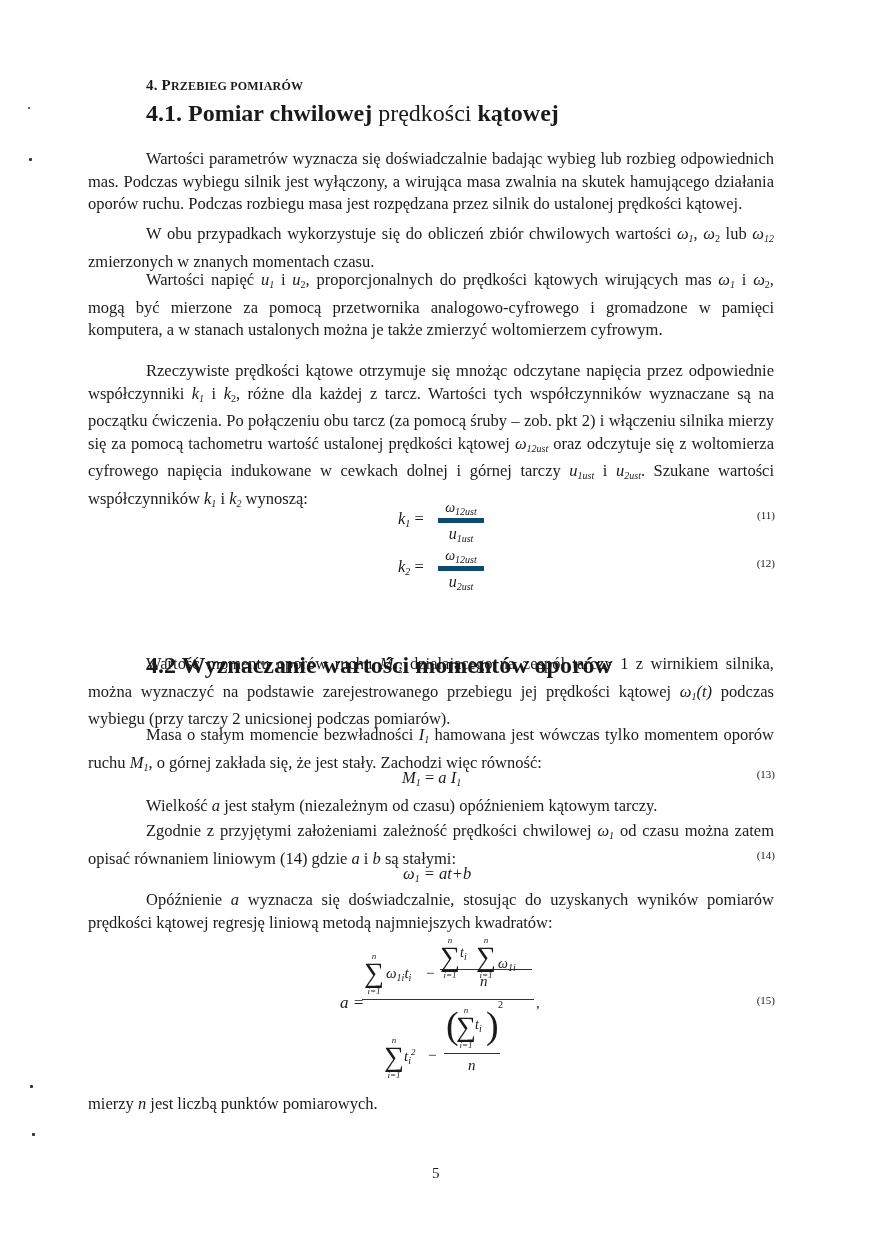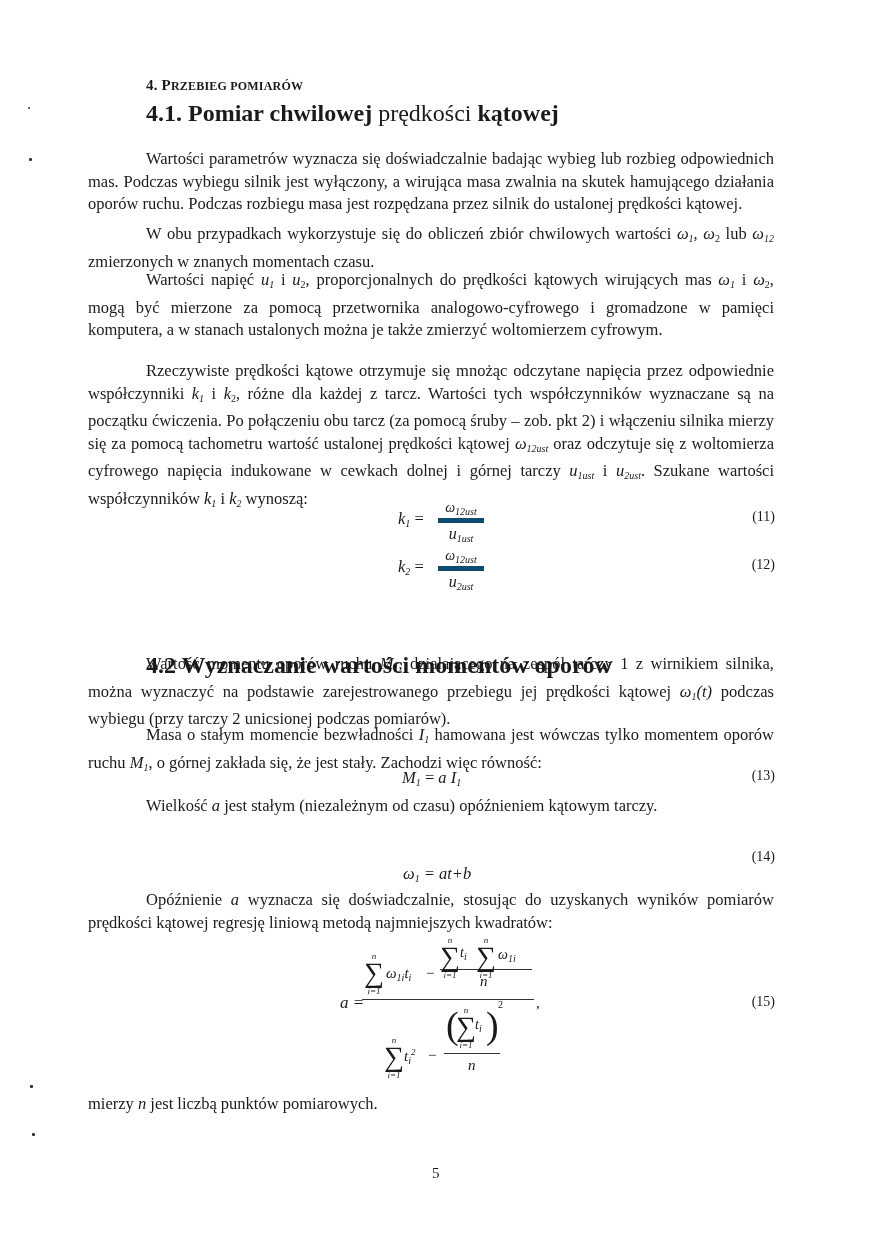--- a/index.html
+++ b/index.html
@@ -19,21 +19,21 @@
   .h2 .nb { font-weight: normal; }
   .p {
     position: absolute; left: 88px; width: 686px;
     font-size: 16.5px; line-height: 22.5px; text-align: justify;
     text-indent: 58px;
   }
   .p.noindent { text-indent: 0; }
   i { font-style: italic; }
   sub { font-size: 10px; vertical-align: -3px; }
   .eqline { position: absolute; font-size: 16.5px; }
-  .eqnum { position: absolute; right: 110px; font-size: 14px; }
+  .eqnum { position: absolute; right: 110px; font-size: 11px; }
   .frac { position: absolute; text-align: center; font-style: italic; }
   .frac .num { font-size: 14px; display: block; border-bottom: 5px solid #0c4a6e; padding: 0 2px 1px; }
   .frac .den { font-size: 16px; display: block; padding-top: 2px; }
   .sig { font-size: 28px; line-height: 24px; font-style: normal; }
   .lim { font-size: 9px; font-style: italic; display: block; text-align: center; line-height: 10px; }
   .dot { position: absolute; width: 3px; height: 3px; background: #333; border-radius: 1px; }
   .pagenum { position: absolute; left: 432px; top: 1165px; font-size: 15px; }
 </style>
 </head>
 <body>
@@ -97,20 +97,23 @@
 
   <div class="eqline" style="left:402px;top:768px;">
     <i>M</i><sub><i>1</i></sub><span> = </span><i>a</i><i> I</i><sub><i>1</i></sub>
   </div>
   <div class="eqnum" style="top:768px;">(13)</div>
 
   <div class="p" style="top:795px;">
     <span>Wielkość </span><i>a</i><span> jest stałym (niezależnym od czasu) opóźnieniem kątowym tarczy.</span>
   </div>
 
+  <div class="p" style="top:820px;">
+    <span>Zgodnie z przyjętymi założeniami zależność prędkości chwilowej </span><i>ω</i><sub><i>1</i></sub><span> od czasu można zatem opisać równaniem liniowym (14) gdzie </span><i>a</i><span> i </span><i>b</i><span> są stałymi:</span>
+  </div>
 
   <div class="eqline" style="left:403px;top:864px;font-style:italic;">
     <span>ω</span><sub>1</sub><span> = at+b</span>
   </div>
   <div class="eqnum" style="top:849px;">(14)</div>
 
   <div class="p" style="top:889px;">
     <span>Opóźnienie </span><i>a</i><span> wyznacza się doświadczalnie, stosując do uzyskanych wyników pomiarów prędkości kątowej regresję liniową metodą najmniejszych kwadratów:</span>
   </div>
 
@@ -122,21 +125,21 @@
         <span class="lim">n</span>
         <span class="sig">∑</span>
         <span class="lim">i=1</span>
       </span>
       <span style="position:absolute;left:20px;top:10px;font-size:14px;"><span>t</span><sub>i</sub></span>
       <span style="position:absolute;left:36px;top:0;">
         <span class="lim">n</span>
         <span class="sig">∑</span>
         <span class="lim">i=1</span>
       </span>
-      <span style="position:absolute;left:58px;top:12px;font-size:14px;"><span>ω</span><sub>1i</sub></span>
+      <span style="position:absolute;left:58px;top:21px;font-size:14px;"><span>ω</span><sub>1i</sub></span>
     </div>
 
     <span style="position:absolute;left:24px;top:16px;">
       <span class="lim">n</span>
       <span class="sig">∑</span>
       <span class="lim">i=1</span>
     </span>
     <span style="position:absolute;left:46px;top:30px;font-size:15px;"><span>ω</span><sub>1i</sub><span>t</span><sub>i</sub></span>
     <span style="position:absolute;left:86px;top:30px;font-size:15px;font-style:normal;">−</span>
     <span style="position:absolute;left:140px;top:38px;font-size:15px;">n</span>

